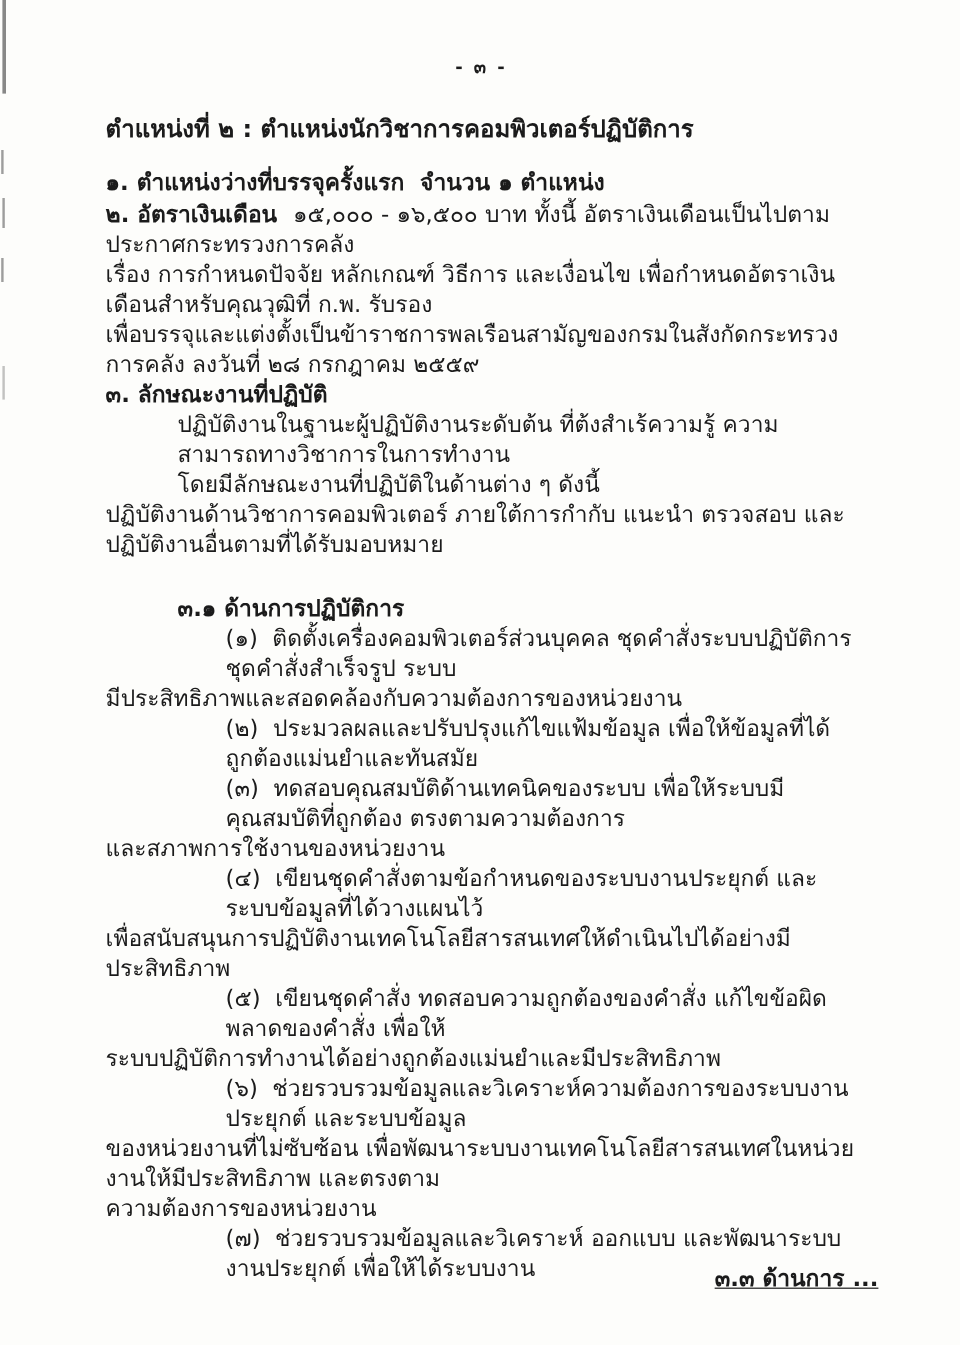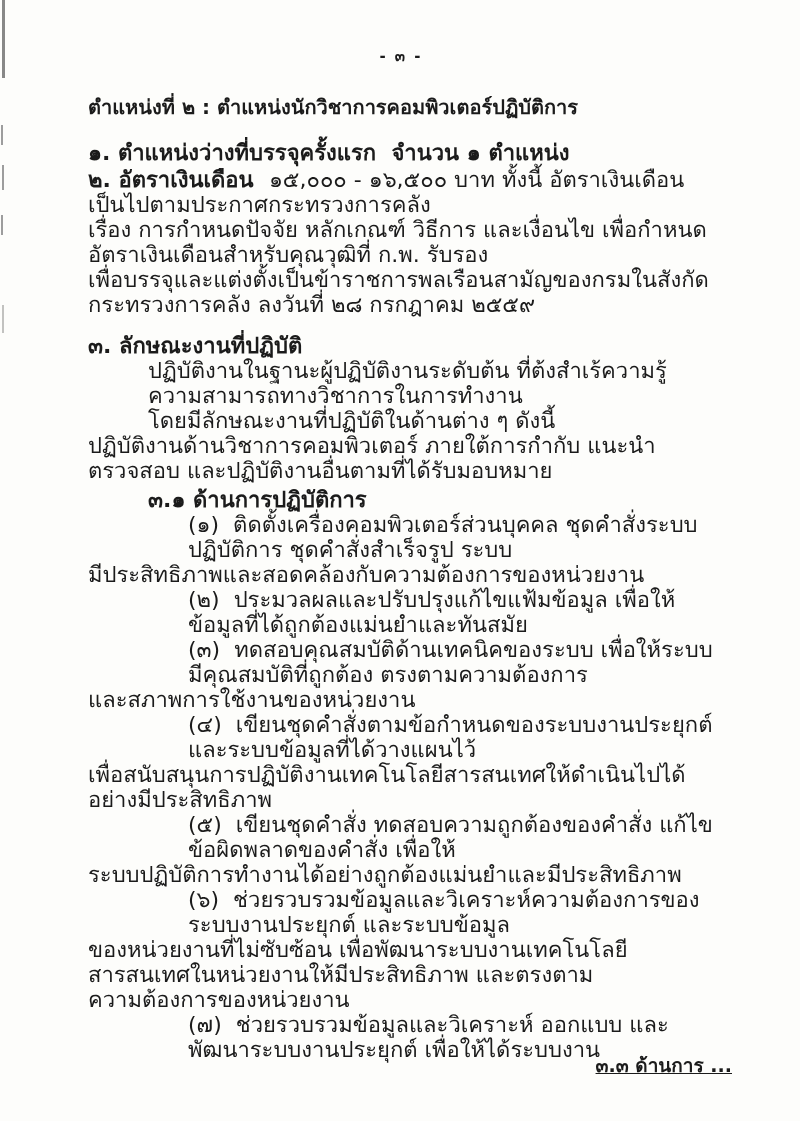--- a/index.html
+++ b/index.html
@@ -31,21 +31,21 @@
     letter-spacing: 2px;
   }
   .title {
     font-size: 20px;
     line-height: 26px;
     margin-top: 26px;
     font-weight: bold;
   }
   .body { margin-top: 0; }
   .line {
-    font-size: 22px;
+    font-size: 19px;
     line-height: 25px;
     white-space: pre-wrap;
     word-break: break-word;
   }
   .bold { font-weight: bold; }
   .indent-0 { padding-left: 0; }
   .indent-1 { padding-left: 60px; }
   .indent-2 { padding-left: 100px; }
   .catchword {
     position: absolute;
@@ -79,25 +79,25 @@
   <div class="artifact a5"></div>
 
   <div class="content">
     <div class="page-number">- ๓ -</div>
     <div class="title">ตำแหน่งที่ ๒ : ตำแหน่งนักวิชาการคอมพิวเตอร์ปฏิบัติการ</div>
     <div class="body">
         <div class="line indent-0 bold" style="margin-top: 20px;"><span>๑. ตำแหน่งว่างที่บรรจุครั้งแรก  จำนวน ๑ ตำแหน่ง</span></div>
         <div class="line indent-0" style="margin-top: 2px;"><span class="bold">๒. อัตราเงินเดือน  </span><span>๑๕,๐๐๐ - ๑๖,๕๐๐ บาท ทั้งนี้ อัตราเงินเดือนเป็นไปตามประกาศกระทรวงการคลัง</span></div>
         <div class="line indent-0"><span>เรื่อง การกำหนดปัจจัย หลักเกณฑ์ วิธีการ และเงื่อนไข เพื่อกำหนดอัตราเงินเดือนสำหรับคุณวุฒิที่ ก.พ. รับรอง</span></div>
         <div class="line indent-0"><span>เพื่อบรรจุและแต่งตั้งเป็นข้าราชการพลเรือนสามัญของกรมในสังกัดกระทรวงการคลัง ลงวันที่ ๒๘ กรกฎาคม ๒๕๕๙</span></div>
-        <div class="line indent-0 bold" style="margin-top: 16px;"><span>๓. ลักษณะงานที่ปฏิบัติ</span></div>
+        <div class="line indent-0 bold" style="margin-top: 0;"><span>๓. ลักษณะงานที่ปฏิบัติ</span></div>
         <div class="line indent-1"><span>ปฏิบัติงานในฐานะผู้ปฏิบัติงานระดับต้น ที่ต้งสำเร้ความรู้ ความสามารถทางวิชาการในการทำงาน</span></div>
         <div class="line indent-1"><span>โดยมีลักษณะงานที่ปฏิบัติในด้านต่าง ๆ ดังนี้</span></div>
         <div class="line indent-0"><span>ปฏิบัติงานด้านวิชาการคอมพิวเตอร์ ภายใต้การกำกับ แนะนำ ตรวจสอบ และปฏิบัติงานอื่นตามที่ได้รับมอบหมาย</span></div>
-        <div class="line indent-1 bold" style="margin-top: 4px;"><span>๓.๑ ด้านการปฏิบัติการ</span></div>
+        <div class="line indent-1 bold" style="margin-top: 28px;"><span>๓.๑ ด้านการปฏิบัติการ</span></div>
         <div class="line indent-2"><span>(๑)  ติดตั้งเครื่องคอมพิวเตอร์ส่วนบุคคล ชุดคำสั่งระบบปฏิบัติการ ชุดคำสั่งสำเร็จรูป ระบบ</span></div>
         <div class="line indent-0"><span>มีประสิทธิภาพและสอดคล้องกับความต้องการของหน่วยงาน</span></div>
         <div class="line indent-2"><span>(๒)  ประมวลผลและปรับปรุงแก้ไขแฟ้มข้อมูล เพื่อให้ข้อมูลที่ได้ถูกต้องแม่นยำและทันสมัย</span></div>
         <div class="line indent-2"><span>(๓)  ทดสอบคุณสมบัติด้านเทคนิคของระบบ เพื่อให้ระบบมีคุณสมบัติที่ถูกต้อง ตรงตามความต้องการ</span></div>
         <div class="line indent-0"><span>และสภาพการใช้งานของหน่วยงาน</span></div>
         <div class="line indent-2"><span>(๔)  เขียนชุดคำสั่งตามข้อกำหนดของระบบงานประยุกต์ และระบบข้อมูลที่ได้วางแผนไว้</span></div>
         <div class="line indent-0"><span>เพื่อสนับสนุนการปฏิบัติงานเทคโนโลยีสารสนเทศให้ดำเนินไปได้อย่างมีประสิทธิภาพ</span></div>
         <div class="line indent-2"><span>(๕)  เขียนชุดคำสั่ง ทดสอบความถูกต้องของคำสั่ง แก้ไขข้อผิดพลาดของคำสั่ง เพื่อให้</span></div>
         <div class="line indent-0"><span>ระบบปฏิบัติการทำงานได้อย่างถูกต้องแม่นยำและมีประสิทธิภาพ</span></div>
         <div class="line indent-2"><span>(๖)  ช่วยรวบรวมข้อมูลและวิเคราะห์ความต้องการของระบบงานประยุกต์ และระบบข้อมูล</span></div>

